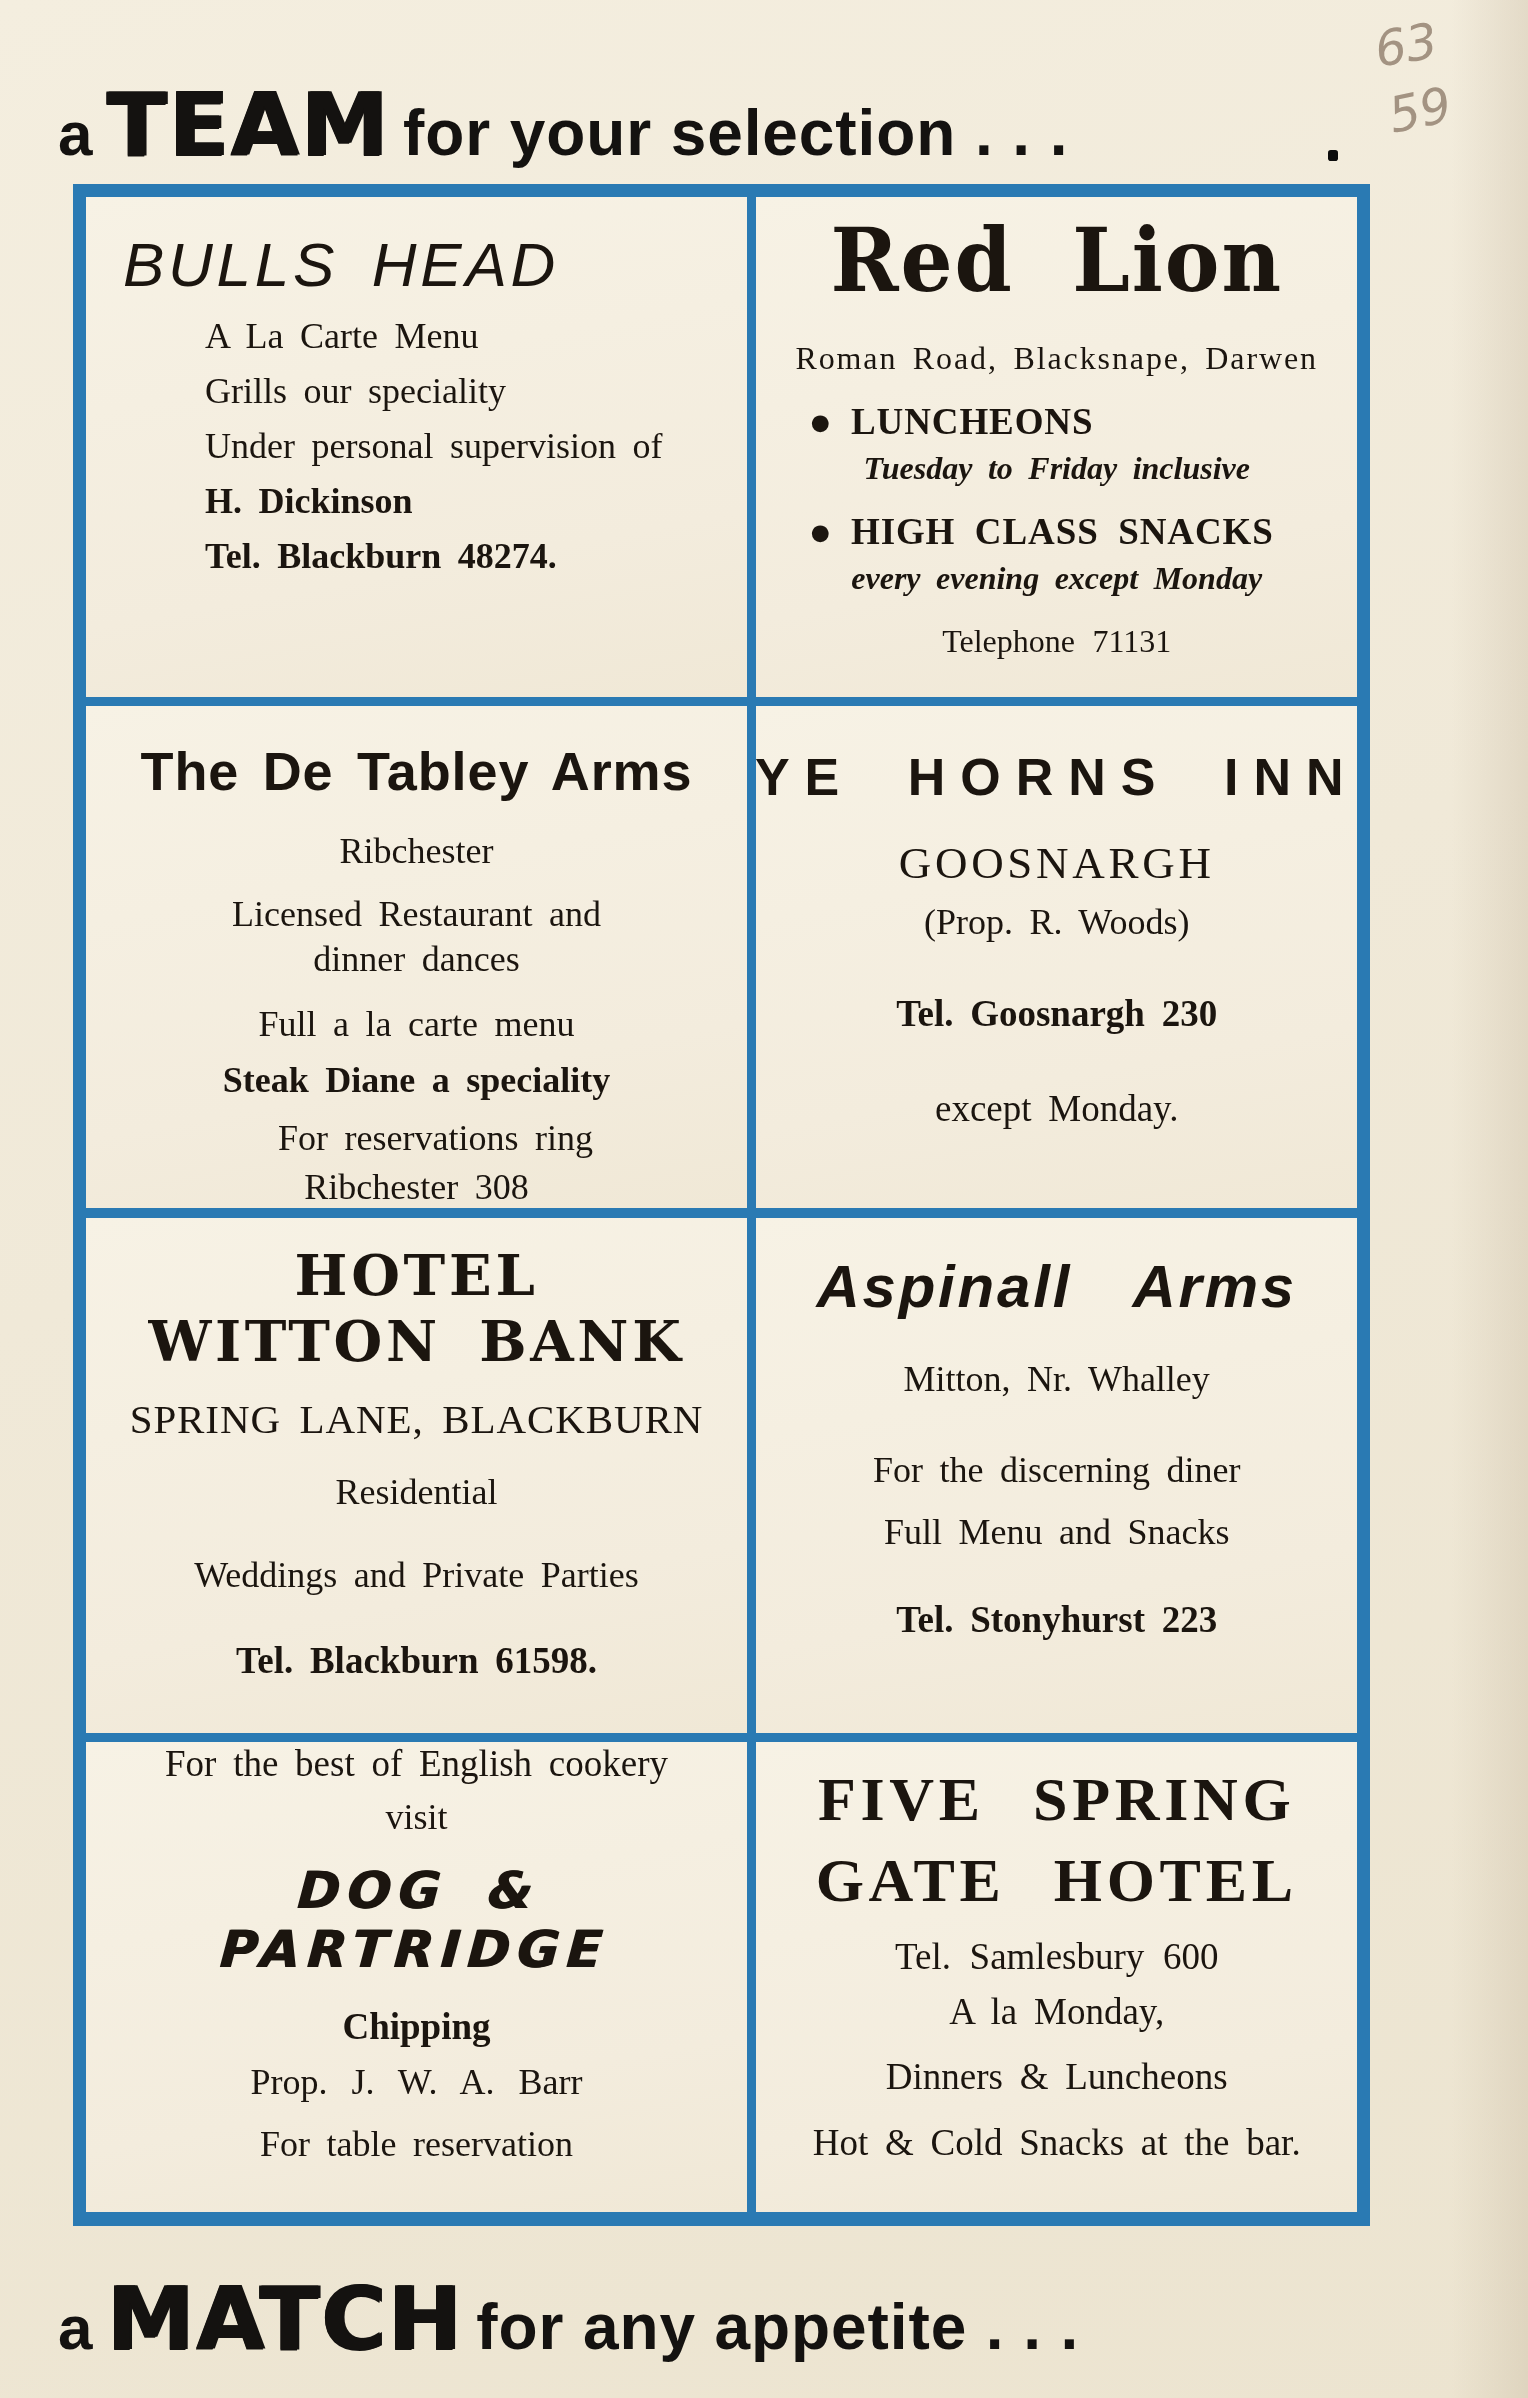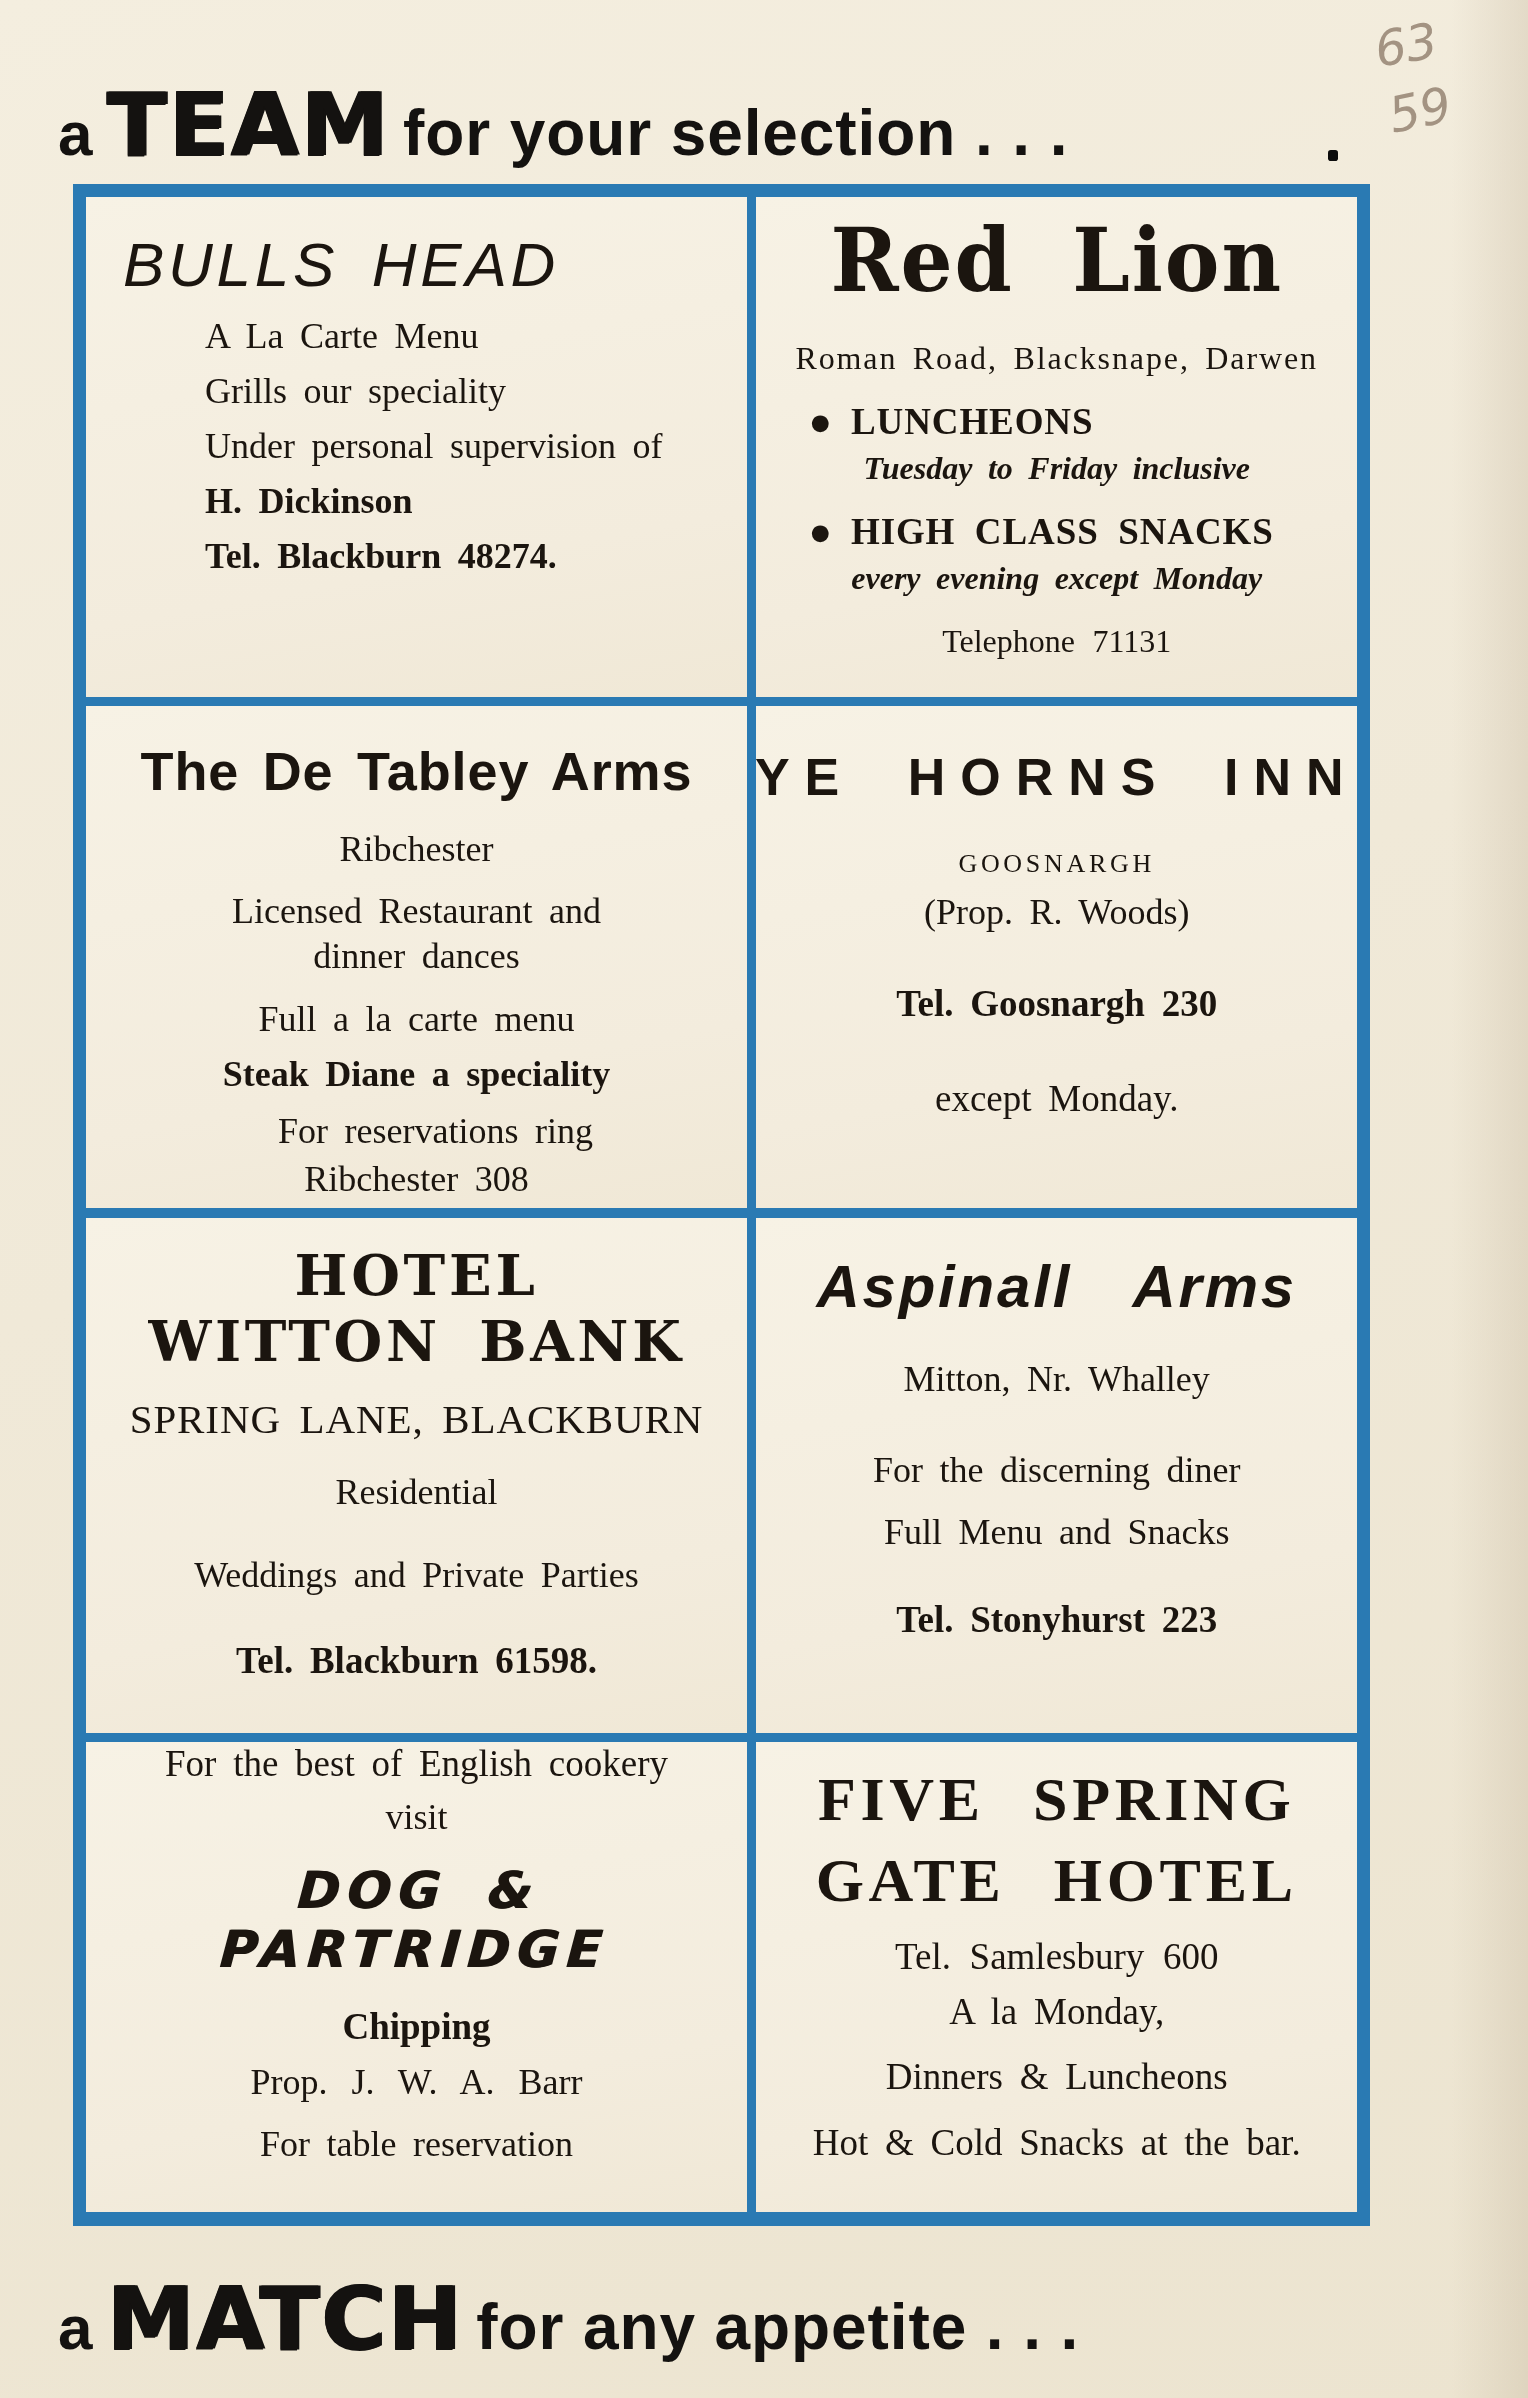--- a/index.html
+++ b/index.html
@@ -81,35 +81,35 @@
   }
   .rl-address{ font-size:32px; letter-spacing:1.9px; margin-top:32px; word-spacing:5.6px; }
   .rl-bullet-row{ align-self:stretch; display:flex; align-items:center; gap:19px;
     padding-left:52px; margin-top:22.5px; }
   .rl-bullet{ font-size:39px; line-height:1; }
   .rl-bullet-label{ font-size:37px; font-weight:bold; letter-spacing:0.9px; word-spacing:9.4px; }
   .rl-detail{ font-style:italic; font-weight:bold; font-size:32px; margin-top:7.5px; word-spacing:7.5px; }
   .rl-phone{ font-size:32px; margin-top:26px; word-spacing:9.4px; }
 
   
-  #ad-de-tabley{ padding-top:34px; }
+  #ad-de-tabley{ padding-top:34px;justify-content:space-between; }
   .dt-title{ font-family:"Liberation Sans", sans-serif; font-weight:bold; font-size:54px;
     letter-spacing:0.9px; word-spacing:7.5px; }
   .dt-loc{ margin-top:26px; }
   .dt-wrap{ max-width:468px; margin-top:19px; line-height:1.25; }
   .dt-menu{ margin-top:19px; }
   .dt-steak{ margin-top:13px; }
   .dt-ring{ margin-top:15px;margin-left:38px; }
   .dt-phone{ margin-top:5.6px; }
 
   
   #ad-ye-horns{ padding-top:41px; }
   .yh-title{ font-family:"Liberation Sans", sans-serif; font-weight:bold; font-size:52px;
     letter-spacing:15px; word-spacing:24px; white-space:nowrap; }
-  .yh-loc{ font-size:26px; letter-spacing:3.7px; margin-top:42px; }
+  .yh-loc{ font-size:45px; letter-spacing:3.7px; margin-top:30px; }
   .yh-prop{ margin-top:11.2px; }
   .yh-phone{ margin-top:49px; font-size:37px; }
   .yh-daily{ margin-top:47px; font-size:37px; line-height:1.45; }
 
   
   #ad-witton{ padding-top:24px; }
   .wb-title{ font-family:"DejaVu Serif", serif; font-weight:bold; font-size:56px;
     letter-spacing:3.7px; word-spacing:15px; line-height:1.18; }
   .wb-addr{ font-size:41px; letter-spacing:0.9px; margin-top:20.6px; word-spacing:7.5px; }
   .wb-res{ margin-top:28px; }

